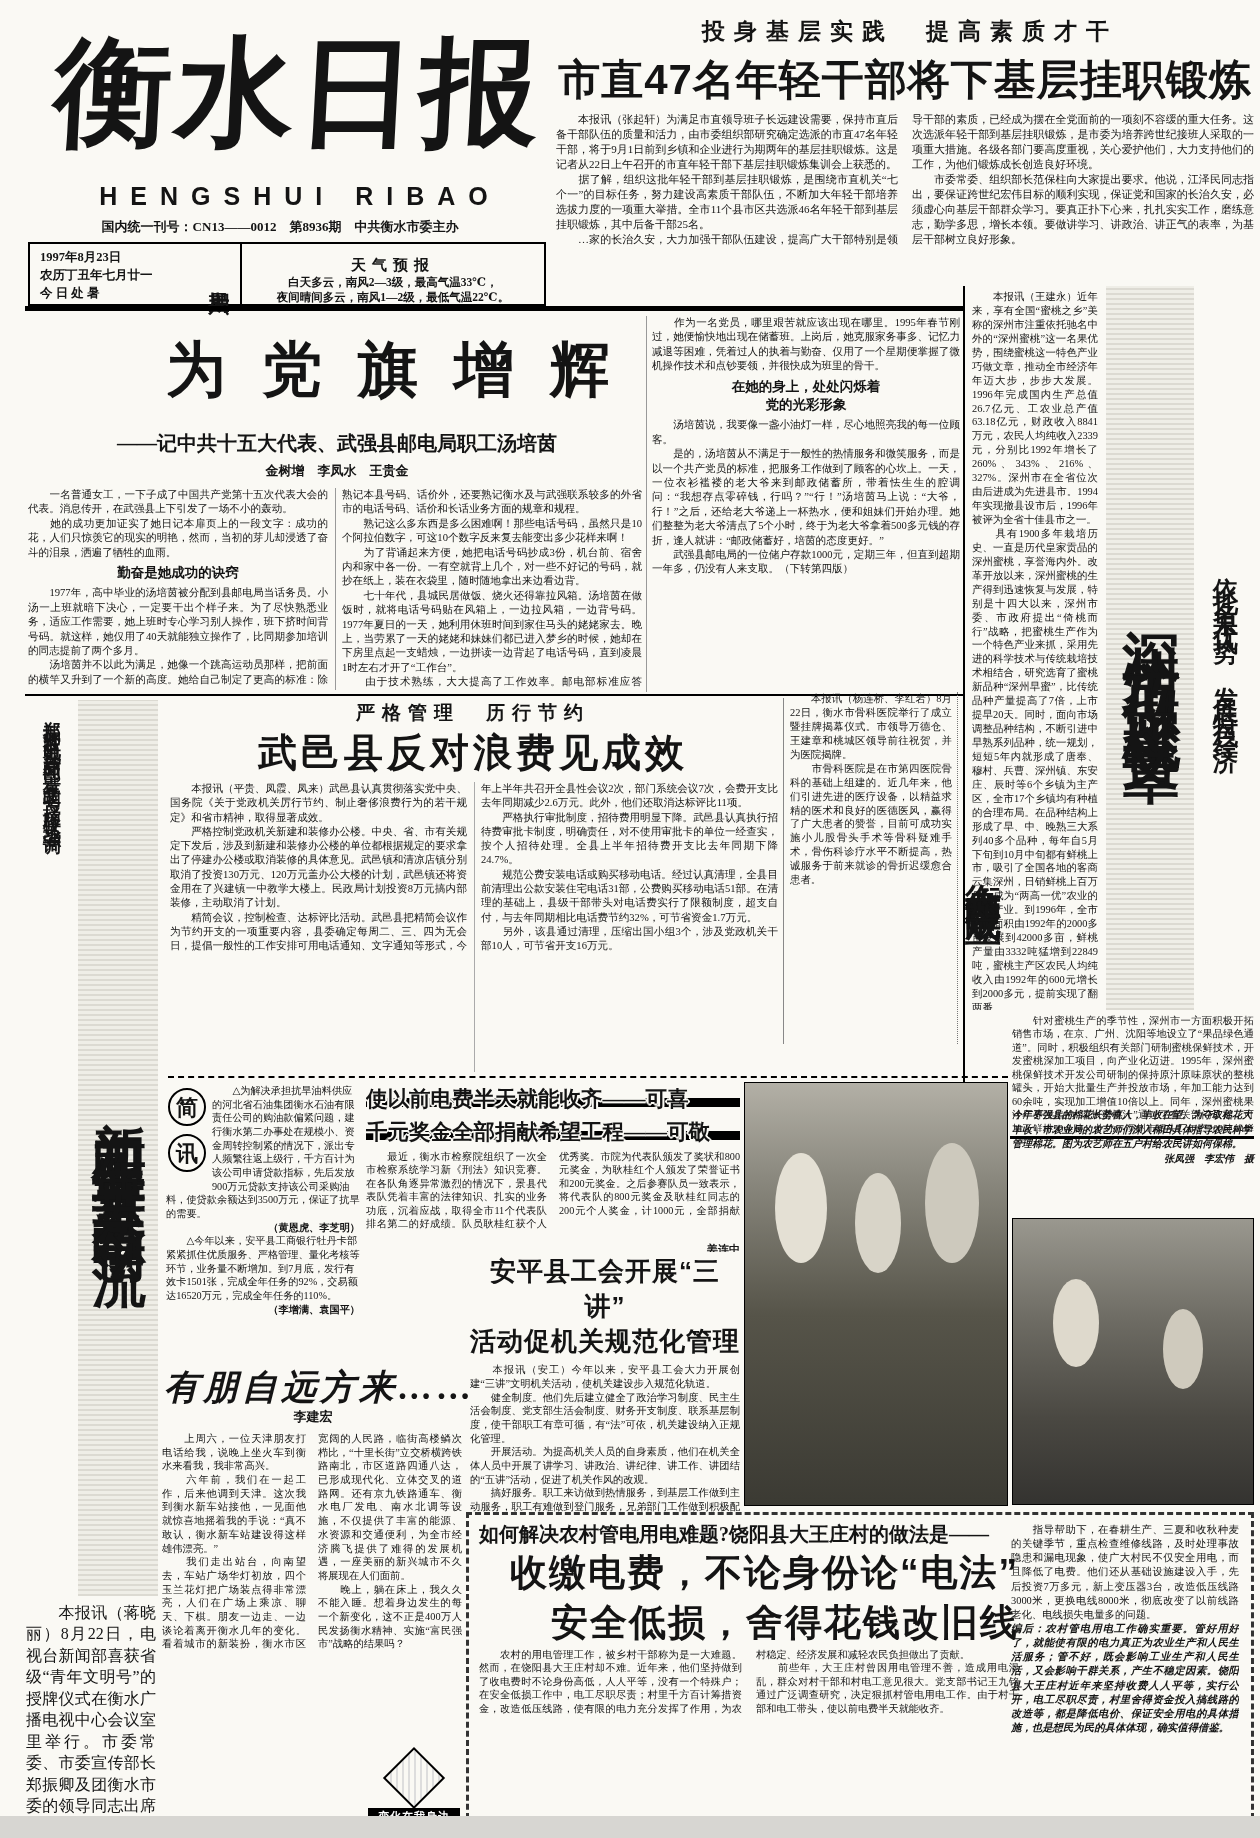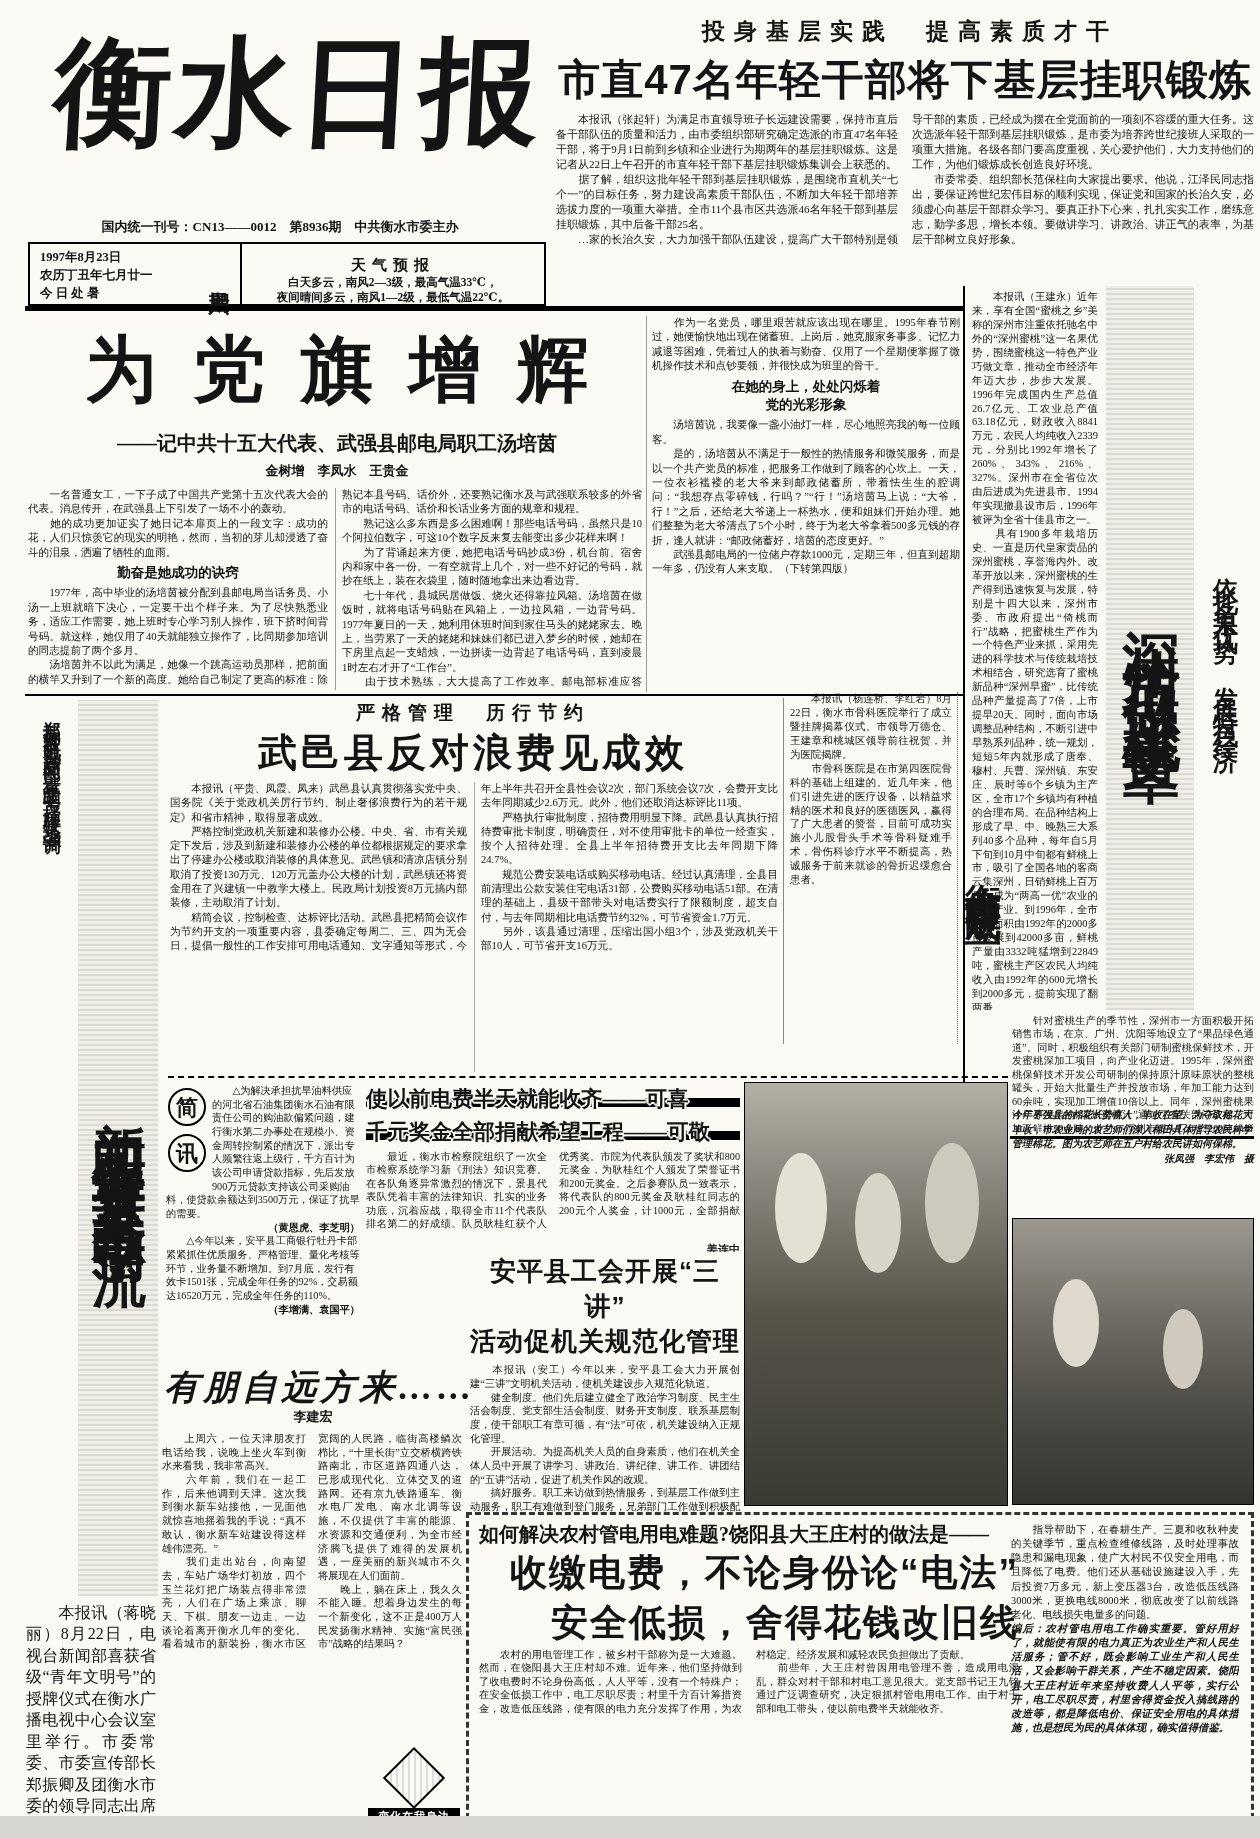--- a/index.html
+++ b/index.html
@@ -31,21 +31,21 @@
   .ts-kicker{left:600px;top:16px;width:620px;text-align:center;font-size:23px;font-weight:bold;letter-spacing:9px;}
   .ts-headline{left:552px;top:52px;width:706px;text-align:center;font-size:42px;font-weight:bold;letter-spacing:1px;white-space:nowrap;}
   .ts-body{left:556px;top:112px;width:698px;height:170px;column-count:2;column-gap:14px;
            font-size:11px;line-height:1.36;}
 
   .hrule-top{left:25px;top:306px;width:938px;height:5px;}
   .vrule-right{left:963px;top:286px;width:2px;height:846px;}
   .hrule-mid{left:25px;top:694px;width:938px;height:2px;}
 
   
-  .lead-headline{left:28px;top:316px;width:618px;text-align:center;font-size:72px;font-weight:bold;
+  .lead-headline{left:28px;top:316px;width:618px;text-align:right;font-size:60px;font-weight:bold;
                  letter-spacing:36px;padding-left:36px;line-height:108px;font-family:Liberation Serif, serif;}
   .lead-sub{left:28px;top:430px;width:618px;text-align:center;font-size:20px;font-weight:bold;}
   .lead-byline{left:28px;top:462px;width:618px;text-align:center;font-size:13px;font-weight:bold;}
   .lead-cols{left:28px;top:488px;width:614px;height:202px;column-count:2;column-gap:14px;
              column-rule:1px solid #999;font-size:10.6px;line-height:1.36;}
   .subhead{font-size:13.5px;font-weight:bold;text-align:center;margin:4px 0;white-space:pre-line;}
   .lead-col3{left:652px;top:316px;width:308px;height:376px;font-size:10.6px;line-height:1.36;}
   .vrule-lead{left:646px;top:316px;width:1px;height:376px;background:#999;}
 
   
@@ -126,20 +126,21 @@
   .bb-note{font-style:italic;font-weight:bold;}
 
   .scan-edge{left:0;top:1816px;width:1260px;height:22px;background:#d7d6d2;}
 </style>
 </head>
 <body>
 
 <div id="page">
 
   <div class="abs masthead">衡水日报</div>
+  <div class="abs pinyin sans">HENGSHUI RIBAO</div>
   <div class="abs issueline">国内统一刊号：CN13——0012　第8936期　中共衡水市委主办</div>
 
   <div class="abs infobox">
     <div class="datecell">
       <div class="datelines">
         <div>1997年8月23日</div>
         <div>农历丁丑年七月廿一</div>
         <div>今 日 处 暑</div>
       </div>
       <div class="weekday v">星期六</div>

